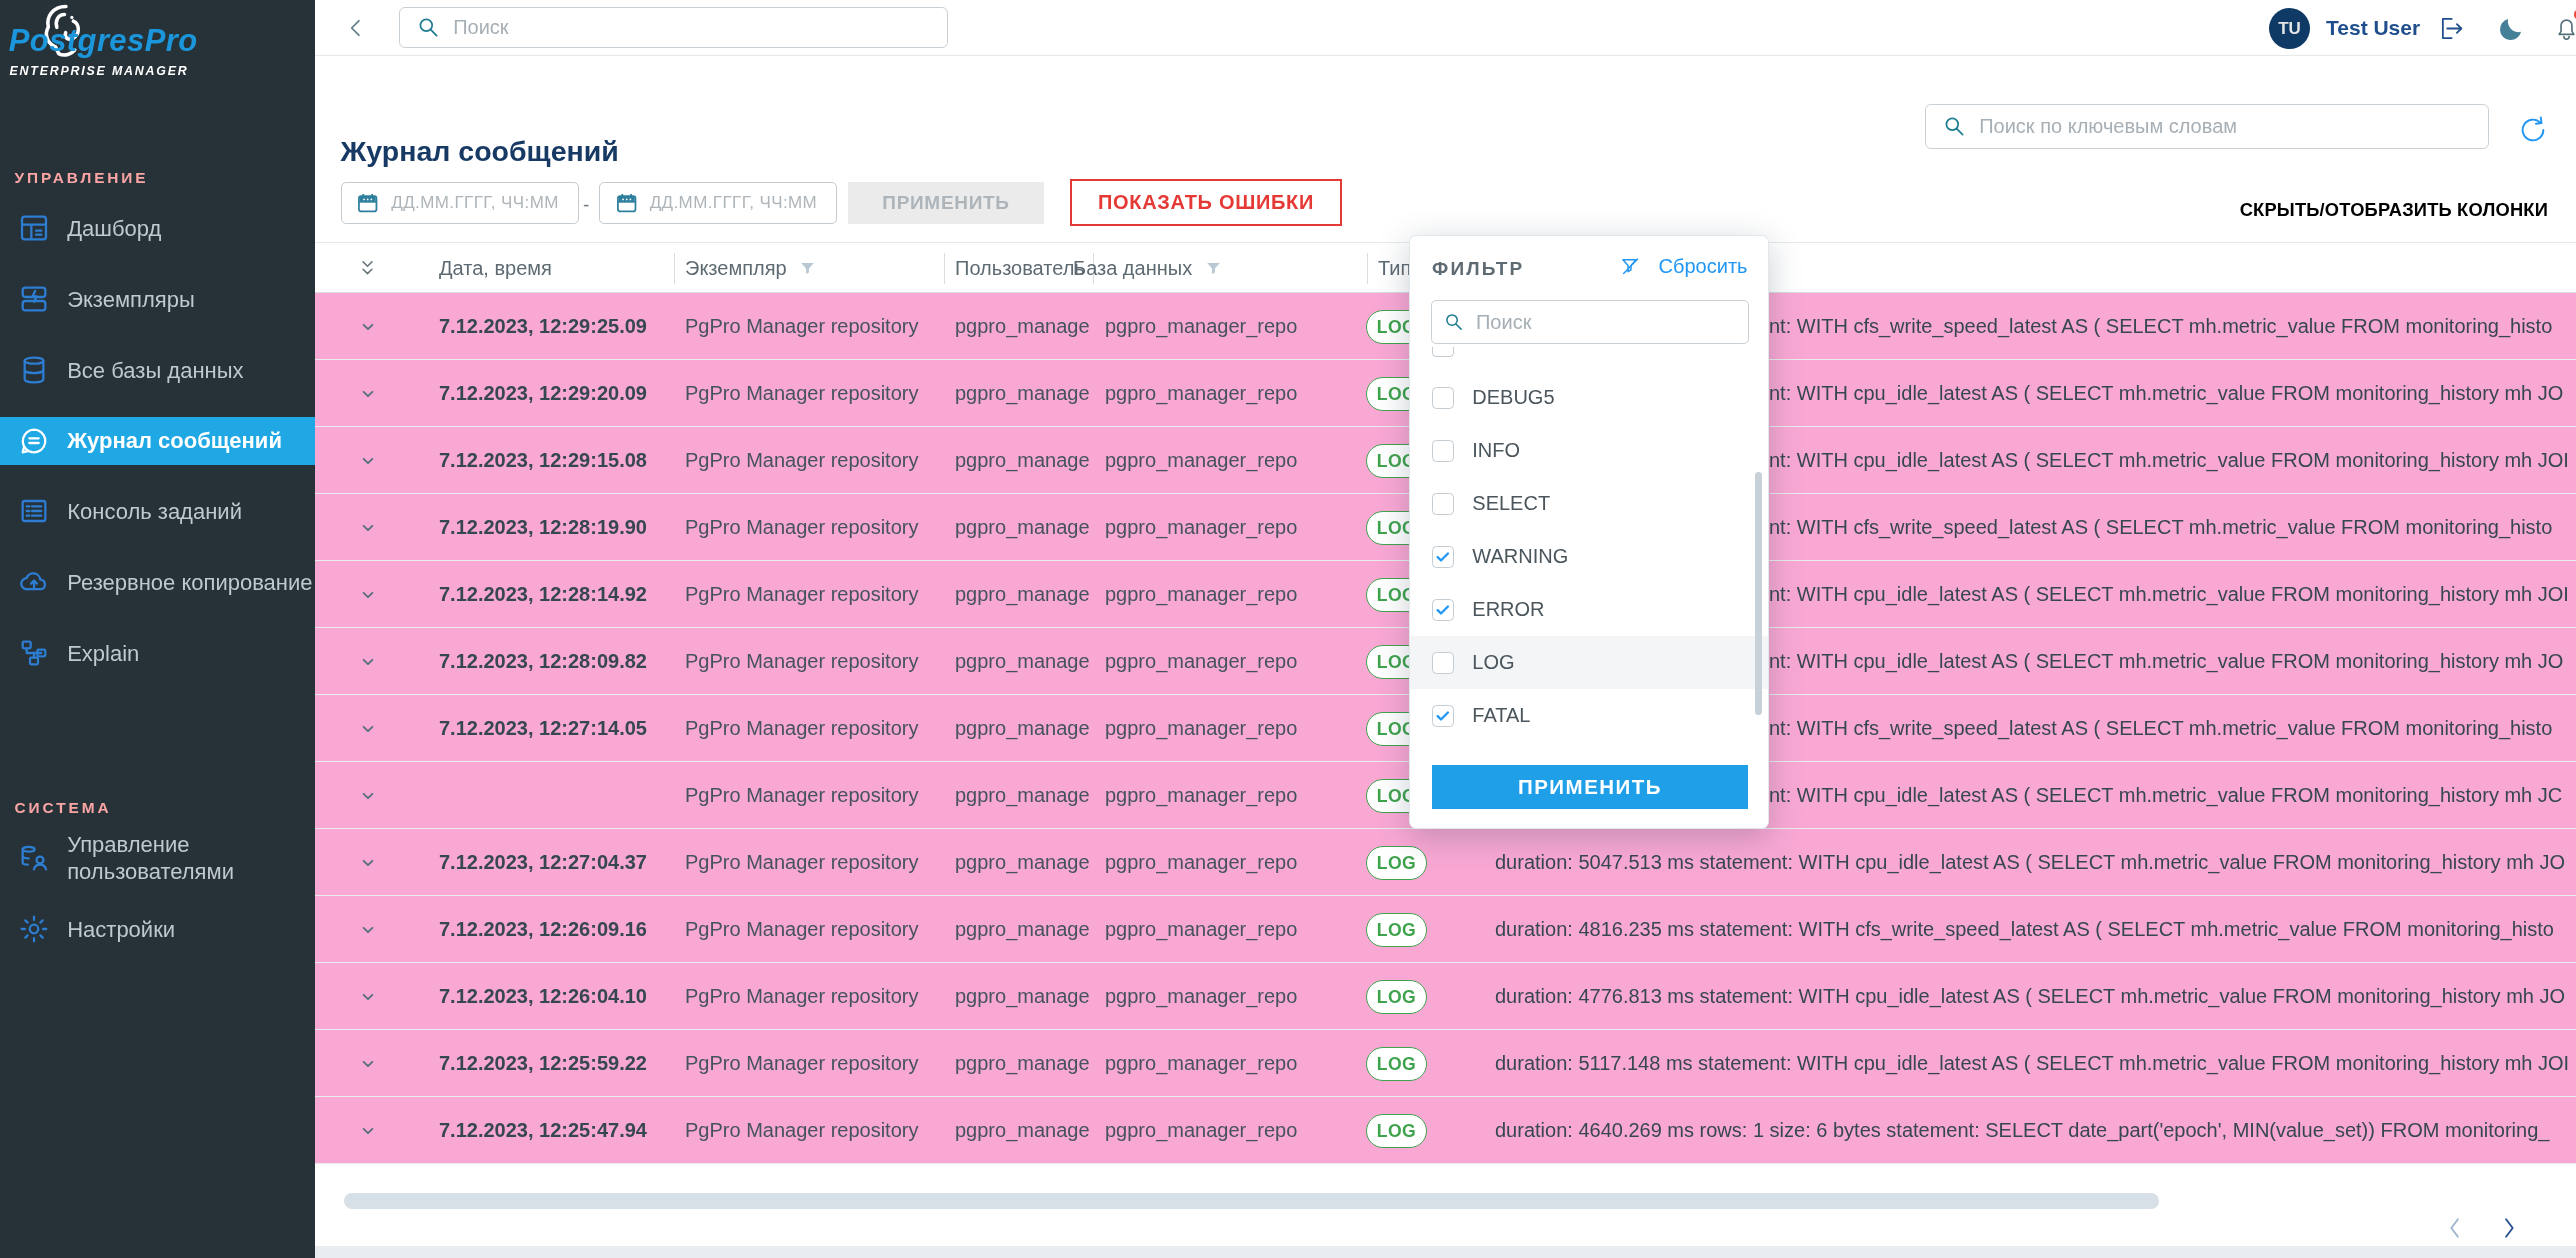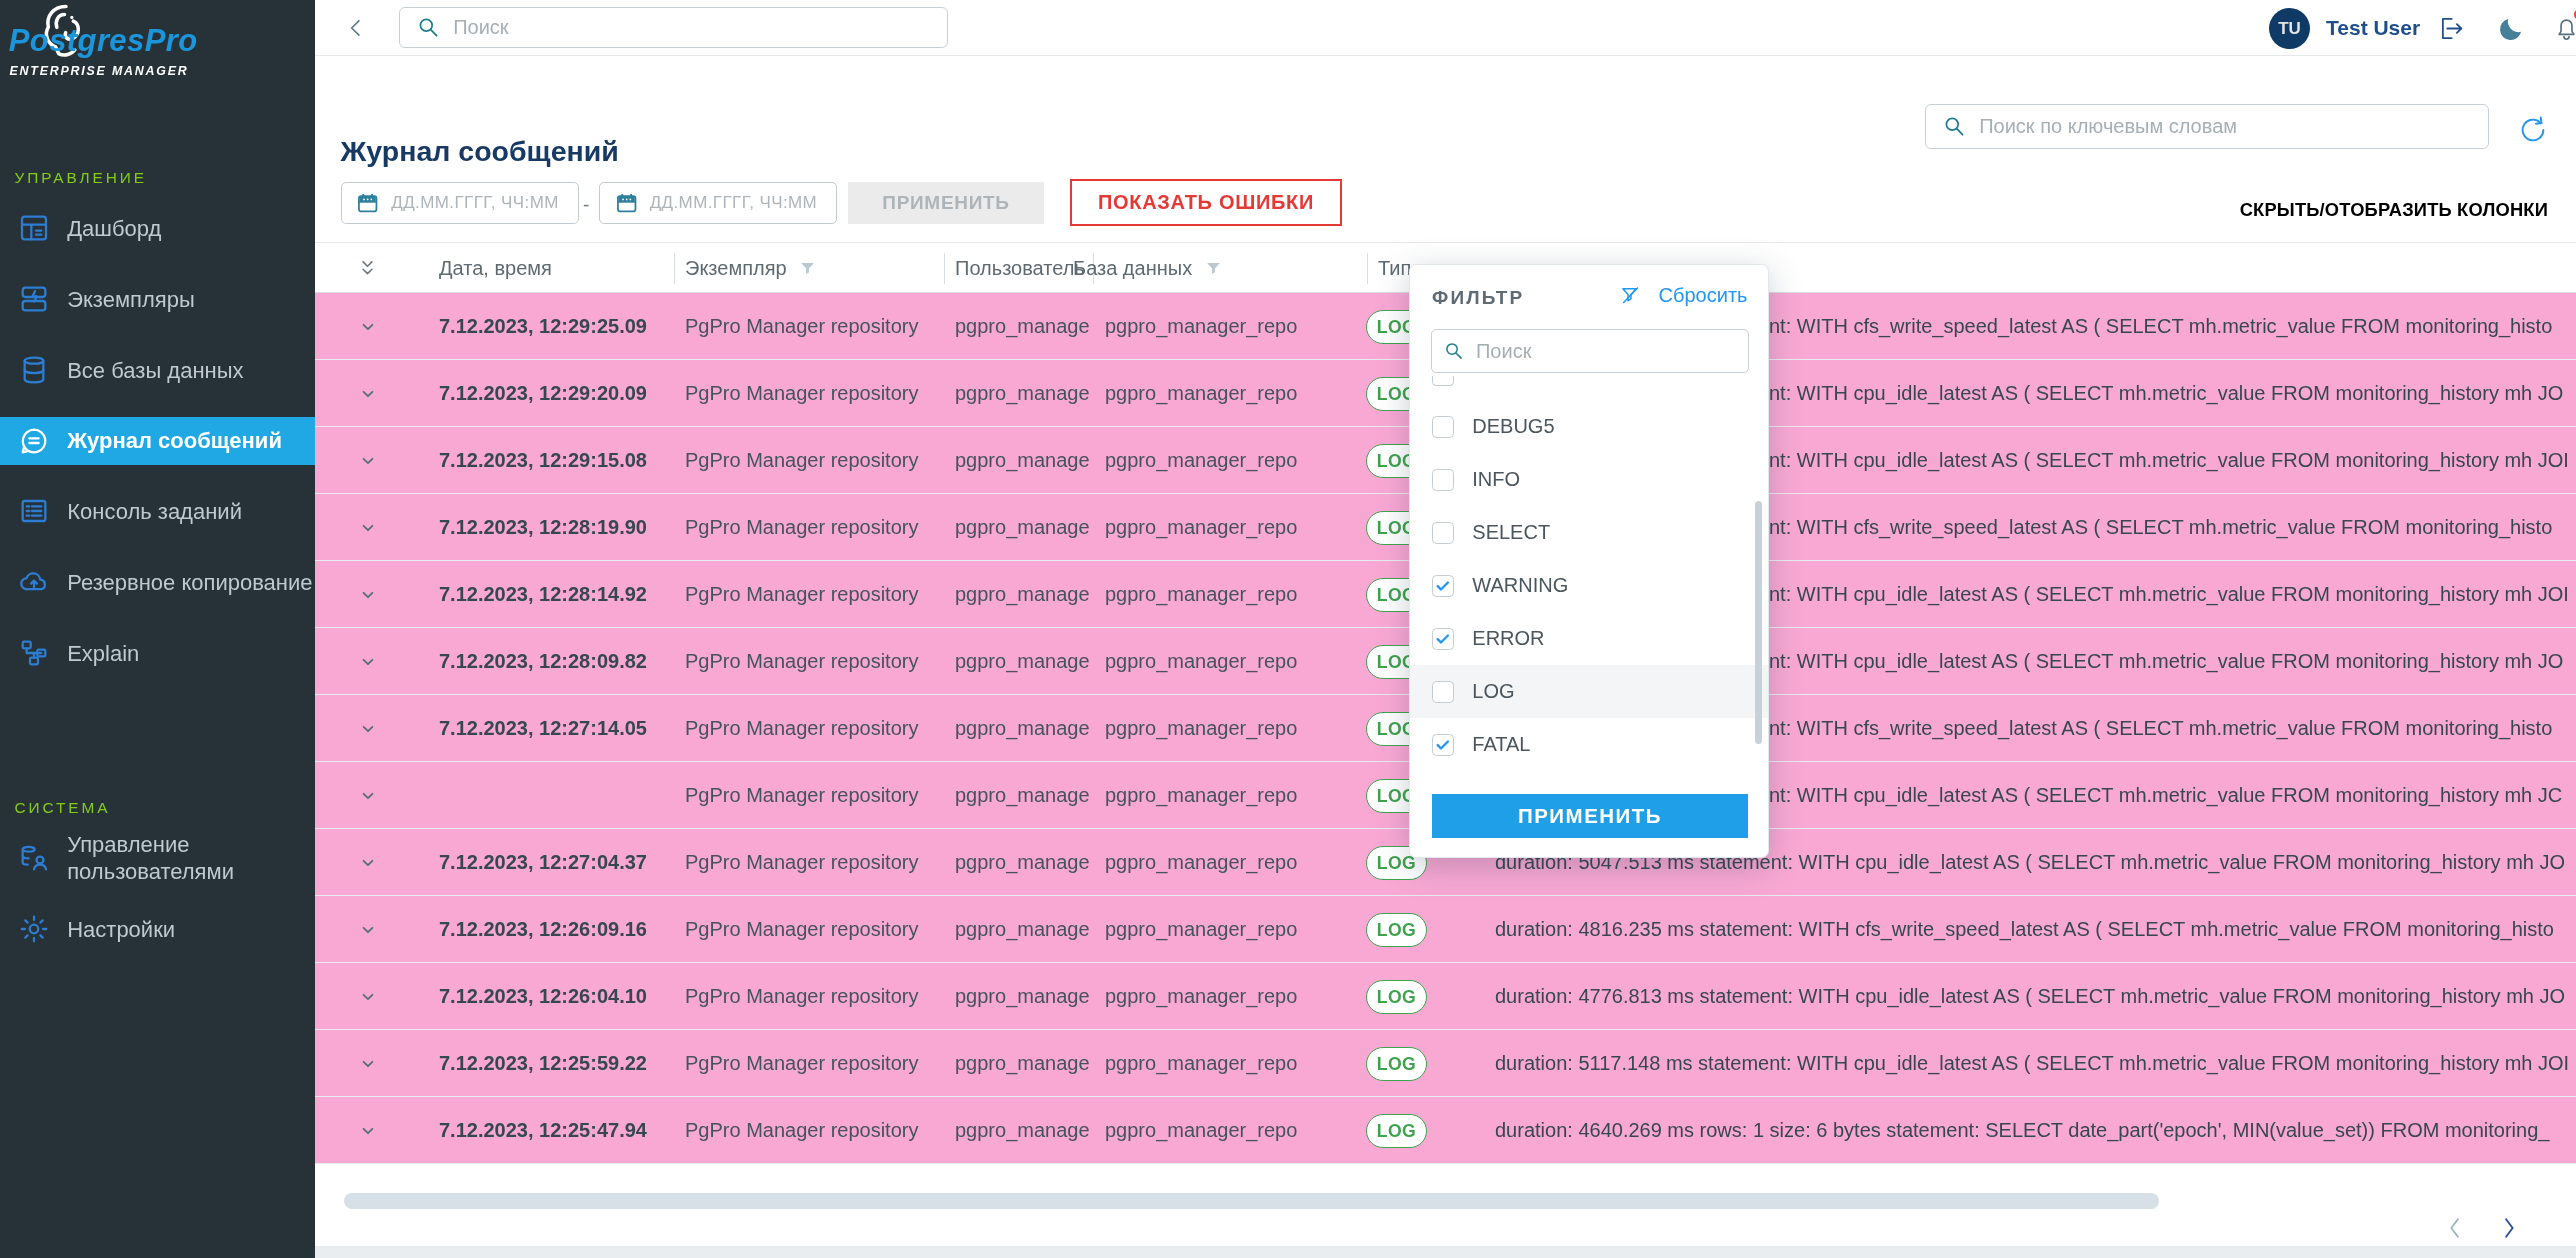--- a/index.html
+++ b/index.html
@@ -6,21 +6,21 @@
   .app{position:relative;width:2576px;height:1259px;overflow:hidden;
        font-family:"Liberation Sans",sans-serif;background:#fff;
        --icon-blue:#2D7DD2;--accent:#2196F3;}
   
   .sidebar{position:absolute;left:0;top:0;width:315px;height:1259px;background:#263238;z-index:5;}
   .logo{position:relative;height:110px;padding:5.9px 10.2px 0 10.2px;box-sizing:border-box;font-style:italic;}
   .logo-elephant{position:absolute;left:38px;top:1.5px;width:53px;height:56px;}
   .logo-elephant svg{width:100%;height:100%;stroke:#fff;fill:none;stroke-width:2.4;stroke-linecap:round;stroke-linejoin:round;}
   .logo-title{position:absolute;left:8.8px;top:23.4px;font-size:31px;font-weight:700;color:#1C96DB;letter-spacing:0.4px;}
   .logo-sub{position:absolute;left:9.5px;top:64px;font-size:12.4px;font-weight:700;color:#FFFFFF;letter-spacing:1.8px;}
-  .nav-section-label{margin:59px 0 5.9px 14.6px;font-size:15.4px;font-weight:400;color:#84cc16;letter-spacing:2.9px;}
+  .nav-section-label{margin:59px 0 5.9px 14.6px;font-size:15.4px;font-weight:700;color:#fca5a5;letter-spacing:2.9px;}
   .nav-section-label.second{margin-top:110px;}
   .nav-item{display:flex;align-items:center;gap:17.6px;height:71px;padding-left:17.6px;cursor:pointer;}
   .nav-item .nav-icon{width:32px;height:32px;flex:0 0 32px;}
   .nav-item .nav-icon svg{width:32px;height:32px;stroke:var(--icon-blue);fill:none;stroke-width:1.7;stroke-linecap:round;stroke-linejoin:round;}
   .nav-item .nav-label{font-size:22px;line-height:27px;color:#BFC9CF;}
   .nav-item.active{height:48px;margin:11px 0;background:#1FA8E4;}
   .nav-item.active .nav-label{color:#fff;font-weight:700;}
   .nav-item.active .nav-icon svg{stroke:#fff;}
   
   .topbar{position:absolute;left:315px;top:0;width:2261px;height:56px;background:#fff;border-bottom:1.5px solid #E5E9EC;box-sizing:border-box;z-index:4;}
@@ -75,21 +75,21 @@
   .trow .c-msg{left:1180px;width:1076px;overflow:hidden;color:#37474F;}
   .trow.covered .c-msg{padding-left:274px;}
   
   .hscroll{position:absolute;left:29px;top:1137px;width:1815px;height:16px;background:#D7DFE7;border-radius:8px;cursor:grab;}
   .pager-btn{position:absolute;top:1156px;width:32px;height:32px;cursor:pointer;}
   .pager-btn svg{width:32px;height:32px;fill:none;stroke-width:2.6;stroke-linecap:round;stroke-linejoin:round;}
   .pager-prev{left:2124px;} .pager-prev svg{stroke:#9FB3CC;}
   .pager-next{left:2178px;} .pager-next svg{stroke:#27518F;}
   .bottom-strip{position:absolute;left:0;top:1190px;width:2261px;height:13px;background:#E9EDF0;}
   
-  .popup{position:absolute;left:1409px;top:264px;width:360px;height:594px;background:#fff;border:0.7px solid #E2E7EA;border-radius:7.3px;
+  .popup{position:absolute;left:1409px;top:235px;width:360px;height:594px;background:#fff;border:0.7px solid #E2E7EA;border-radius:7.3px;
          box-shadow:0 8.8px 33px rgba(40,60,80,.25);z-index:20;box-sizing:border-box;}
   .popup-title{position:absolute;left:22px;top:22px;font-size:19px;font-weight:700;color:#5F6B73;letter-spacing:2.2px;}
   .popup-reset{position:absolute;right:20.5px;top:19px;display:flex;align-items:center;gap:18px;color:#2196F3;font-size:20px;cursor:pointer;}
   .popup-reset svg{width:20.5px;height:20.5px;stroke:#2196F3;fill:none;stroke-width:2;stroke-linecap:round;stroke-linejoin:round;}
   .popup-search{left:20.5px;top:64px;width:318px;height:44px;border-radius:5.1px;}
   .popup-search svg{width:22px;height:22px;margin:0 8.8px 0 11.7px;}
   .popup-search input{font-size:20px;}
   .opt-sliver{position:absolute;left:22px;top:111px;width:22px;height:9.5px;border:1.5px solid #C5CCD2;border-top:none;border-radius:0 0 4.4px 4.4px;box-sizing:border-box;}
   .opts{position:absolute;left:0;top:135px;width:100%;}
   .opt{position:relative;height:53px;display:flex;align-items:center;gap:18.3px;padding:0 22px;cursor:pointer;}

